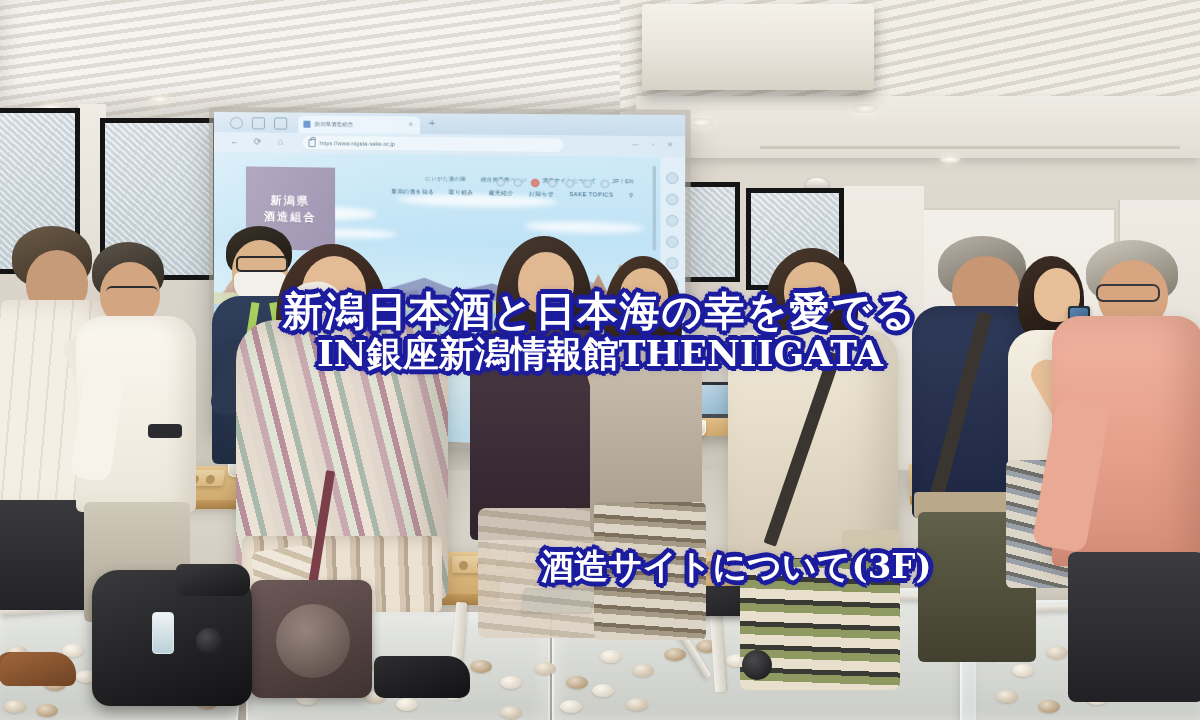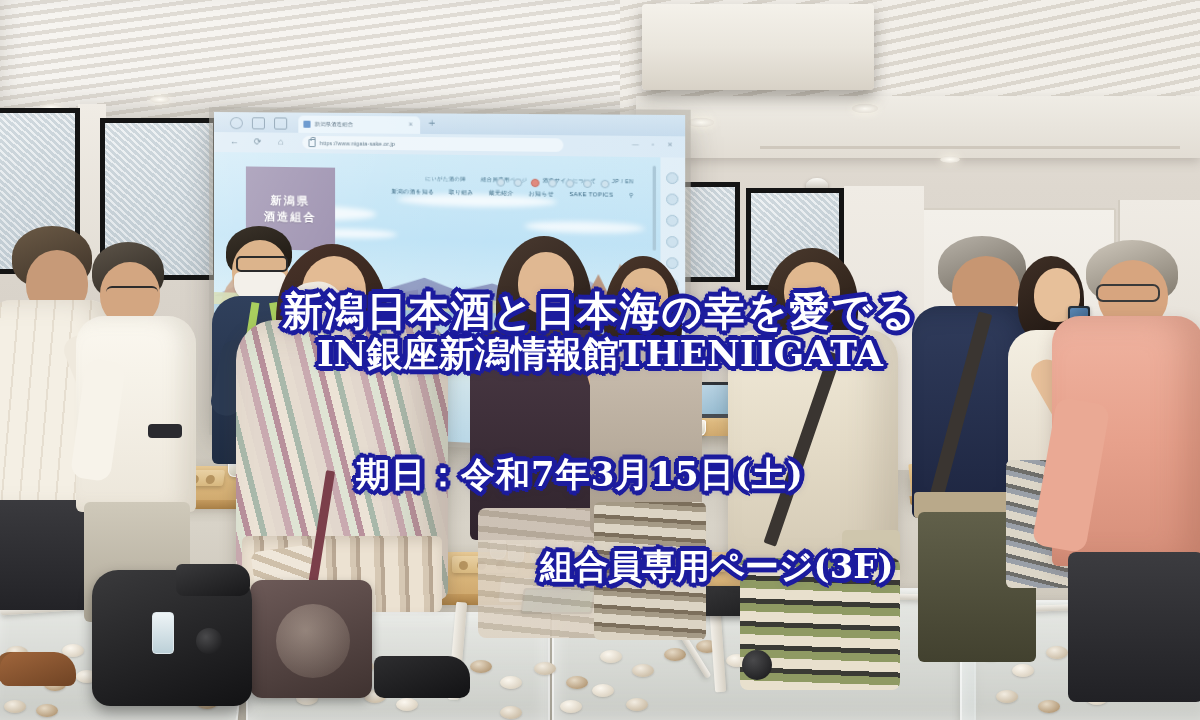--- a/index.html
+++ b/index.html
@@ -579,17 +579,16 @@
     <div style="position:absolute;left:742px;top:650px;width:30px;height:30px;border-radius:50%;
          background:radial-gradient(circle at 38% 34%,#4a4a4c,#141416);"></div>
     <div style="position:absolute;left:374px;top:656px;width:96px;height:42px;border-radius:8px 22px 10px 10px;
          background:linear-gradient(160deg,#2e2e30,#121214);"></div>
 
   </div>
 
   <div class="overlay">
     <div class="oline t2">IN銀座新潟情報館THENIIGATA</div>
     <div class="oline t1">新潟日本酒と日本海の幸を愛でる</div>
-    <div class="oline t3">期日：令和7年3月15日(土)</div>
-    <div class="oline t5">組合員専用ページ(3F)</div>
+    <div class="oline t5">酒造サイトについて(3F)</div>
   </div>
 
 </div>
 
 </body></html>

